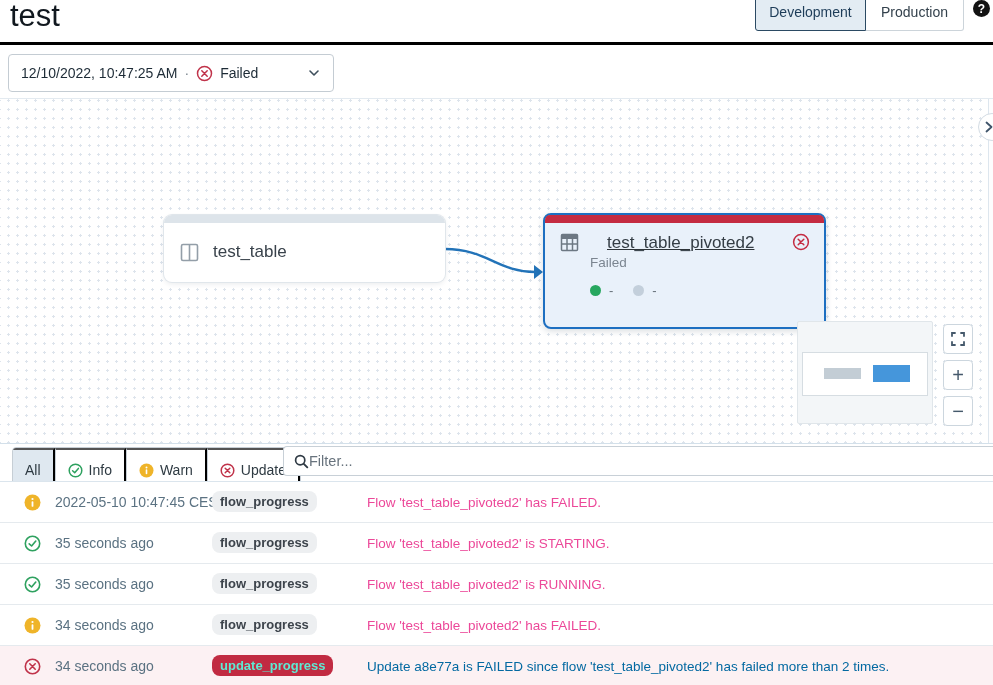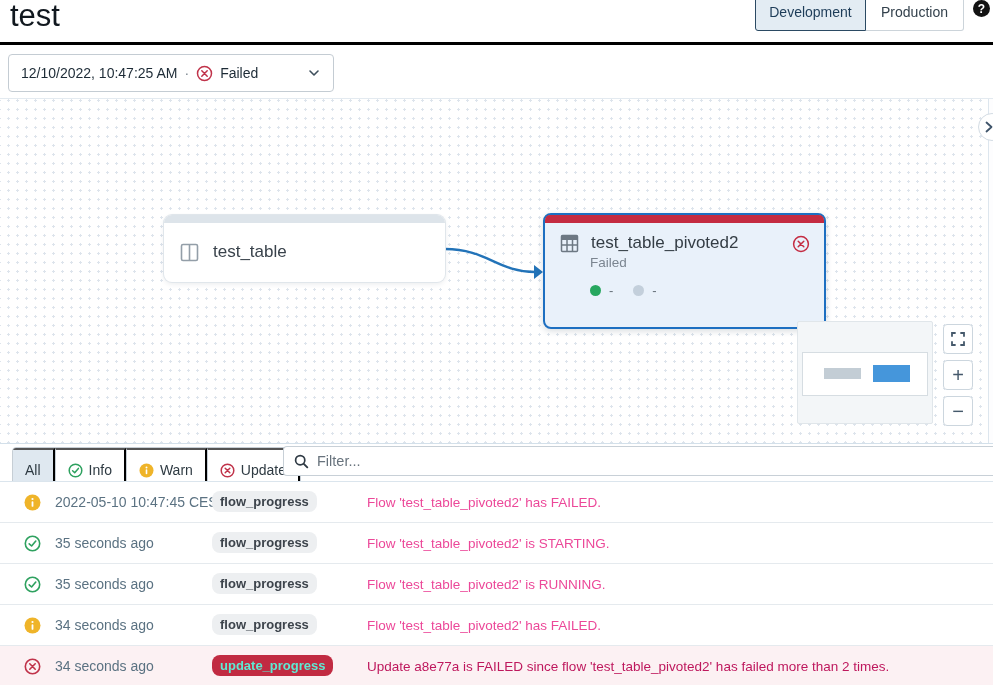--- a/index.html
+++ b/index.html
@@ -39,21 +39,21 @@
   .node { position:absolute; border-radius:8px; cursor:pointer; }
   .node1 { left:164px; top:116px; width:281px; height:67px; background:#fff;
     box-shadow:0 0 0 1px #e0e6eb, 0 2px 5px rgba(40,60,80,.10); }
   .node-strip1 { height:8px; background:#dde4ea; border-radius:8px 8px 0 0; }
   .node1-body { display:flex; align-items:center; height:58px; padding:0 16px; gap:14px; }
   .node-label { font-size:17px; color:#39424b; }
 
   .node2 { left:543px; top:114px; width:283px; height:116px; background:#e9f1fa;
     border:2px solid #1d6fc1; box-shadow:0 2px 6px rgba(40,60,80,.18); }
   .node-strip2 { height:8px; background:#c42b41; border-radius:5px 5px 0 0; }
-  .node2-row1 { display:flex; align-items:flex-end; padding:10px 14px 0 15px; gap:12px; }
+  .node2-row1 { display:flex; align-items:flex-start; padding:10px 14px 0 15px; gap:28px;text-decoration:underline; }
   .node2-title { font-size:17px; color:#343d45; flex:1; }
   .node2-failed { margin-left:45px; margin-top:2px; font-size:13.5px; color:#7b8590; }
   .node2-metrics { margin-left:45px; margin-top:13px; display:flex; align-items:center;
     gap:8px; font-size:13px; color:#657078; }
   .mdot { width:11px; height:11px; border-radius:50%; display:inline-block; }
   .mdot.green { background:#27a75f; }
   .mdot.gray { background:#c3cfdb; margin-left:12px; }
 
   
   .minimap { position:absolute; left:797px; top:222px; width:136px; height:103px;
@@ -76,36 +76,36 @@
   .logbar { position:absolute; top:444px; left:0; right:0; height:37px; background:#fff; }
   .seg-group { position:absolute; left:12px; top:3px; display:inline-flex; height:46px;
     border:1px solid #c6ced5; border-radius:4px; overflow:hidden; background:#fff; }
   .seg { display:flex; align-items:center; gap:6px; padding:0 12px; font-size:14px;
     color:#2e3a42; background:#fff; border-left:1px solid #c6ced5; cursor:pointer;
     font-family:inherit; }
   .seg:first-child { border-left:none; }
   .seg.selected { background:#dfe8f0; }
   .filter-box { position:absolute; left:283px; right:0; top:2px; height:30px;
     border:1px solid #c8d0d7; border-right:none; border-radius:4px 0 0 4px; background:#fff;
-    display:flex; align-items:center; padding:0 10px; gap:8px; }
+    display:flex; align-items:center; padding:0 10px; }
   .filter-box input { border:none; outline:none; flex:1; font-size:14.5px; color:#333;
     font-family:inherit; background:transparent; }
   .filter-box input::placeholder { color:#68737d; }
 
   
   .log-table { position:absolute; top:481px; left:0; right:0; bottom:0; border-top:1px solid #dbe5ed; }
   .log-row { position:relative; height:41px; border-bottom:1px solid #e5eaee; cursor:pointer; background:#fff; }
   .log-row.error-row { background:#fcf1f3; }
   .row-icon { position:absolute; left:24px; top:12px; width:17px; height:17px; }
   .row-time { position:absolute; left:55px; top:12px; font-size:14px; color:#5b7282; }
   .row-badge { position:absolute; left:212px; top:9px; font-size:13px; font-weight:bold;
     color:#3c434b; background:#edeff1; padding:3px 8px; border-radius:8px; }
   .error-row .row-badge { background:#c12b42; color:#5eead4; }
   .row-msg { position:absolute; left:367px; top:13px; font-size:13.5px; color:#ec4899; }
-  .error-row .row-msg { color:#be185d; }
+  .error-row .row-msg { color:#0369a1; }
 
   svg { display:block; }
 </style>
 </head>
 <body>
 
 <div class="app">
 
   <div class="header">
     <div class="page-title">test</div>

